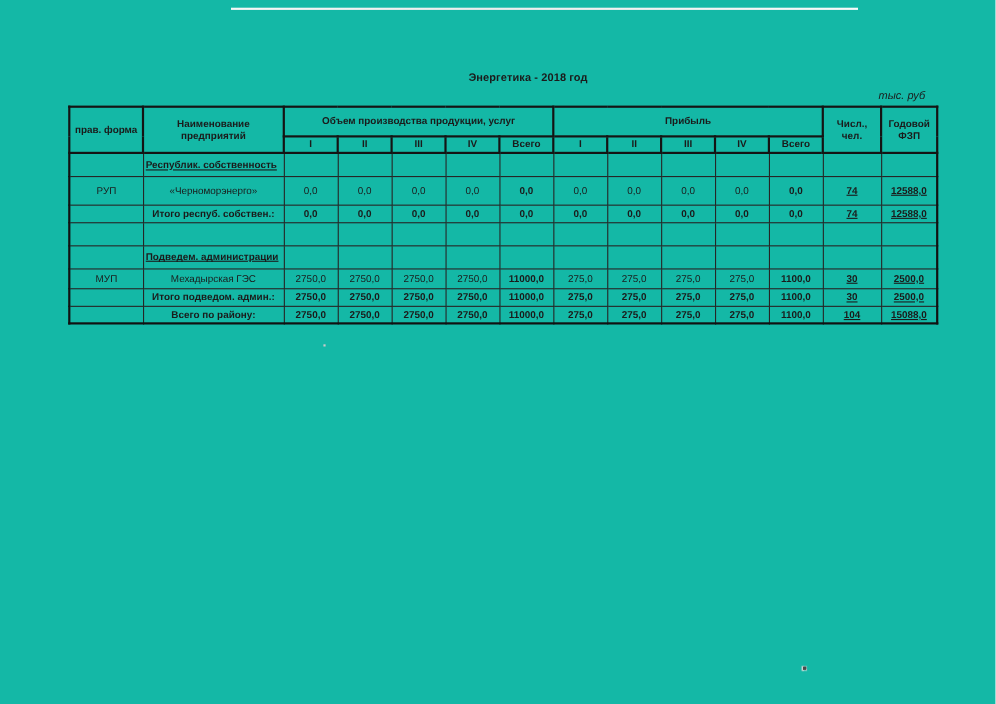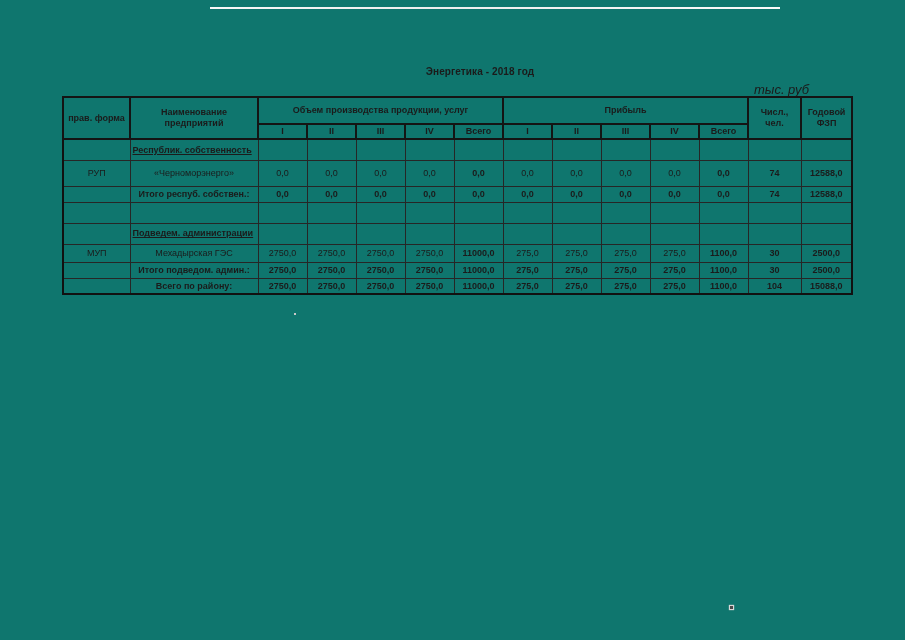--- a/index.html
+++ b/index.html
@@ -1,30 +1,30 @@
 <!DOCTYPE html>
 <html><head>
 <meta charset="utf-8">
 <style>
   html,body { margin:0; padding:0; background:#ffffff; }
   .page {
-    position:relative; width:905px; height:640px; background:#0f766e;
+    position:relative; width:905px; height:640px; background:#14b8a6;
     font-family:"Liberation Sans", sans-serif; color:#1b1b1b; overflow:hidden;
   }
   .artifact-top {
     position:absolute; top:7px; left:210px; width:570px; height:2px;
     background:linear-gradient(90deg, #f7f7f7, #ededed 40%, #f3f3f3 70%, #fafafa);
   }
   .title {
     position:absolute; top:66px; left:0; width:960px; text-align:center;
     font-size:10px; font-weight:bold; letter-spacing:0.1px;
   }
   .units {
-    position:absolute; top:82px; right:96px;
-    font-size:13px; font-style:italic;
+    position:absolute; top:82px; right:64px;
+    font-size:10px; font-style:italic;
   }
   table.report {
     position:absolute; top:96px; left:62px; width:785px;
     border-collapse:collapse; table-layout:fixed;
     border:2px solid #111;
   }
   table.report th, table.report td {
     border:1px solid #262626; padding:0 2px;
     font-size:9px; line-height:1.15; overflow:hidden; white-space:nowrap;
   }
@@ -42,21 +42,21 @@
   tbody tr:nth-child(2) { height:26px; }
   td.c-form { text-align:center; font-size:9.5px; }
   td.c-name { text-align:center; padding-left:3px; }
   tr.row-section td.c-name {
     text-align:left; font-weight:bold; text-decoration:underline;
     white-space:nowrap;
   }
   tr.row-total td { font-weight:bold; }
   td.c-num { text-align:center; }
   td.c-total { font-weight:bold; }
-  td.c-strong { font-weight:bold; }
+  td.c-strong { font-weight:bold;text-decoration:underline; }
   .speck {
     position:absolute; left:730px; top:606px; width:3px; height:3px;
     background:#4a4a4a; box-shadow:0 0 1px 1px #d8d8d8;
   }
   .speck2 {
     position:absolute; left:294px; top:313px; width:2px; height:2px;
     background:#c9c9c9;
   }
 </style>
 </head>

